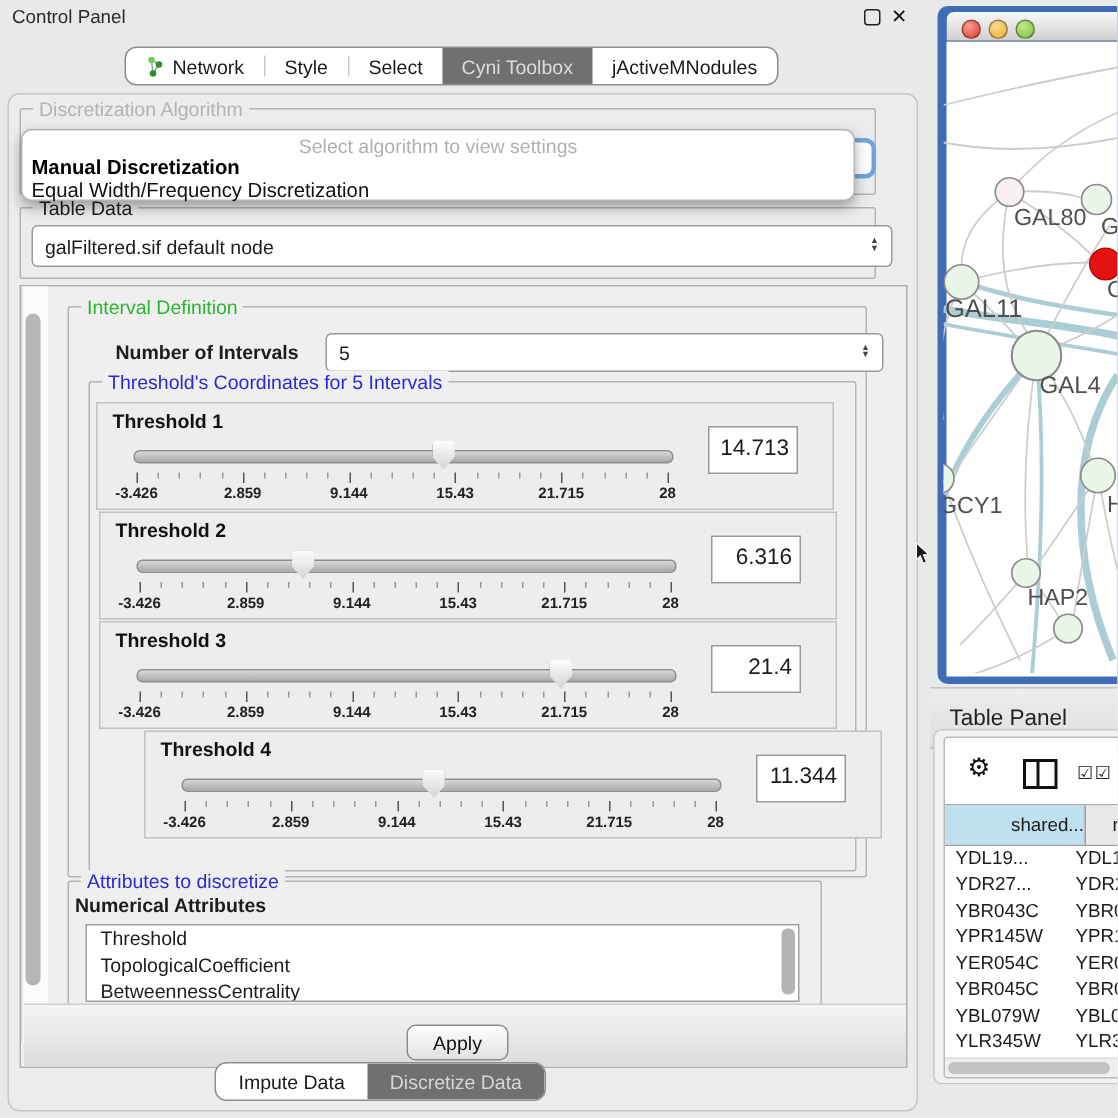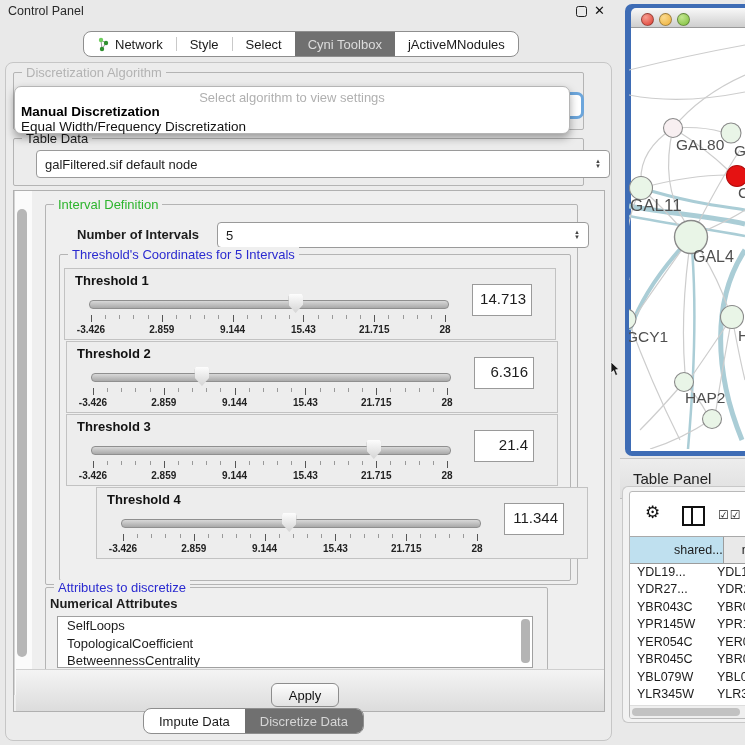--- a/index.html
+++ b/index.html
@@ -155,21 +155,21 @@
 </div>
 <div class="abs focus-ring"></div>
 <div class="abs popup">
   <div class="ph">Select algorithm to view settings</div>
   <div class="opt1">Manual Discretization</div>
   <div class="opt2">Equal Width/Frequency Discretization</div>
 </div>
 
 <div class="abs grp" style="left:13px;top:138px;width:571px;height:48px;">
   <span class="grp-title">Table Data</span>
-  <div class="combo" style="position:absolute;left:22px;top:11px;width:556px;height:26px;justify-content:space-between;">
+  <div class="combo" style="position:absolute;left:7px;top:11px;width:556px;height:26px;justify-content:space-between;">
     <span class="val">galFiltered.sif default node</span>
     <span class="stepper">
       <span>▲</span>
         <span>▼</span>
     </span>
   </div>
 </div>
 
 <div class="abs content">
   <div class="vscroll">
@@ -366,21 +366,21 @@
         </div>
     </div>
   </div>
 
   <div class="grp" style="position:absolute;left:31px;top:396px;width:501px;height:82px;">
     <span class="grp-title on-content t-blue">Attributes to discretize</span>
     <div style="position:absolute;left:4px;top:8px;font-size:13px;font-weight:bold;">Numerical Attributes</div>
     <div class="attr-list" style="position:absolute;left:11px;top:28px;width:474px;height:50px;">
 
       <div class="list-scroll"></div>
-    <div class="item">SelfLoops</div>
+    <div class="item">Threshold</div>
         <div class="item">TopologicalCoefficient</div>
         <div class="item">BetweennessCentrality</div>
       </div>
   </div>
 
   <div class="apply-strip abs">
     <button class="apply-btn">Apply</button>
   </div>
 </div>
 

